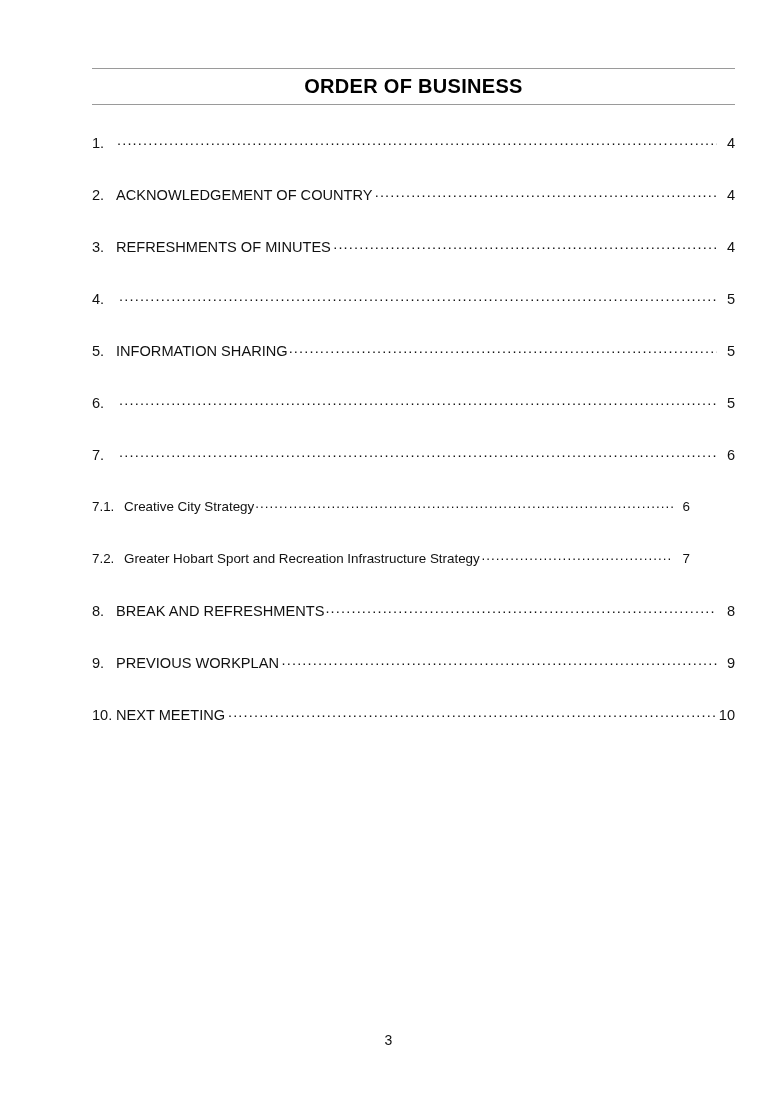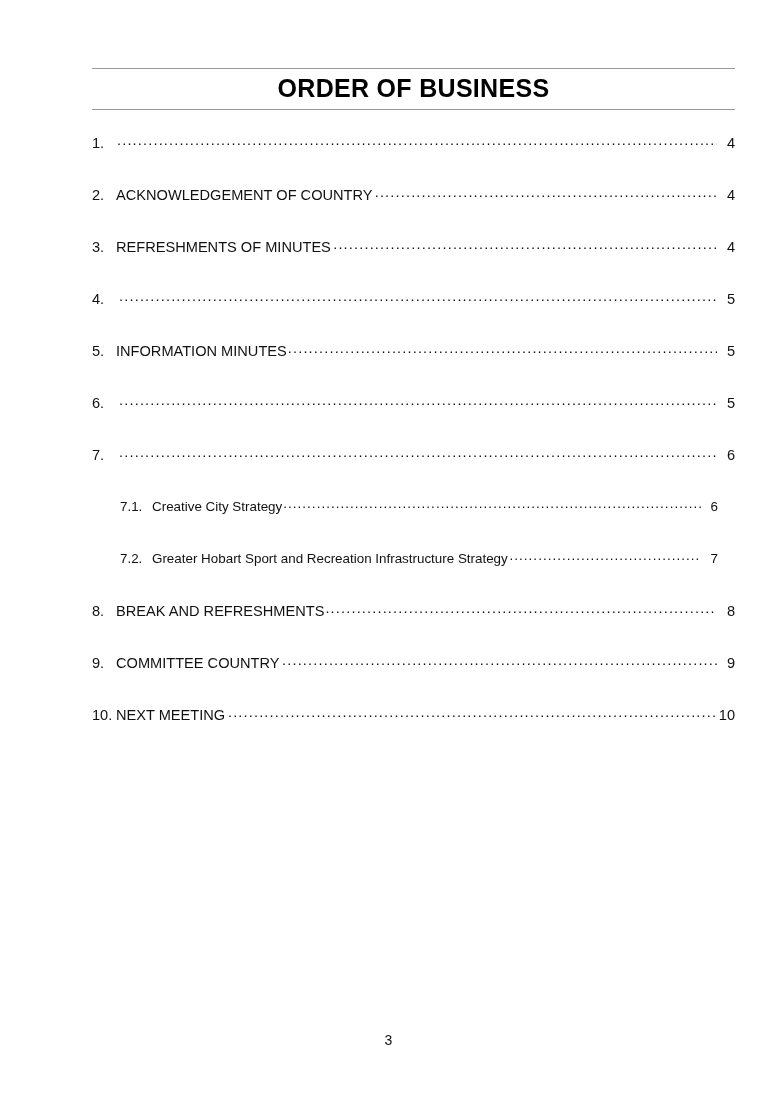--- a/index.html
+++ b/index.html
@@ -29,21 +29,21 @@
   }
   .rule {
     height: 1px;
     background: #9a9a9a;
     width: 100%;
   }
   .rule-top { margin-bottom: 0; }
   .rule-bottom { margin-top: 0; }
   .doc-title {
     text-align: center;
-    font-size: 25px;
+    font-size: 20px;
     font-weight: bold;
     letter-spacing: 0.3px;
     line-height: 1;
     padding: 7px 0 8px 0;
     color: #000000;
   }
 
   
   .toc {
     position: absolute;
@@ -83,21 +83,20 @@
   }
   .toc-page {
     flex: 0 0 auto;
     text-align: right;
     min-width: 17px;
   }
 
   
   .toc-entry.level-2 {
     font-size: 13.4px;
-    margin-left: 28px;
     width: 598px;
   }
   .toc-entry.level-2 .toc-num {
     width: 32px;
   }
   .toc-entry.level-2 .toc-dots {
     letter-spacing: 1.05px;
     font-size: 13.4px;
   }
   .toc-entry.level-2 .toc-page {
@@ -150,21 +149,21 @@
         <span class="toc-page">4</span>
       </div>
       <div class="toc-entry level-1">
         <span class="toc-num">4.</span>
         <span class="gap"></span>
         <span class="toc-dots">...........................................................................................................................................................................................................................</span>
         <span class="toc-page">5</span>
       </div>
       <div class="toc-entry level-1">
         <span class="toc-num">5.</span>
-        <span class="toc-label">INFORMATION MINUTES</span>
+        <span class="toc-label">INFORMATION SHARING</span>
         <span class="toc-dots">...........................................................................................................................................................................................................................</span>
         <span class="toc-page">5</span>
       </div>
       <div class="toc-entry level-1">
         <span class="toc-num">6.</span>
         <span class="gap"></span>
         <span class="toc-dots">...........................................................................................................................................................................................................................</span>
         <span class="toc-page">5</span>
       </div>
       <div class="toc-entry level-1">
@@ -187,21 +186,21 @@
         <span class="toc-page">7</span>
       </div>
       <div class="toc-entry level-1">
         <span class="toc-num">8.</span>
         <span class="toc-label">BREAK AND REFRESHMENTS</span>
         <span class="toc-dots">...........................................................................................................................................................................................................................</span>
         <span class="toc-page">8</span>
       </div>
       <div class="toc-entry level-1">
         <span class="toc-num">9.</span>
-        <span class="toc-label">COMMITTEE COUNTRY</span>
+        <span class="toc-label">PREVIOUS WORKPLAN</span>
         <span class="gap"></span>
         <span class="toc-dots">...........................................................................................................................................................................................................................</span>
         <span class="toc-page">9</span>
       </div>
       <div class="toc-entry level-1">
         <span class="toc-num">10.</span>
         <span class="toc-label">NEXT MEETING</span>
         <span class="gap"></span>
         <span class="toc-dots">...........................................................................................................................................................................................................................</span>
         <span class="toc-page">10</span>

